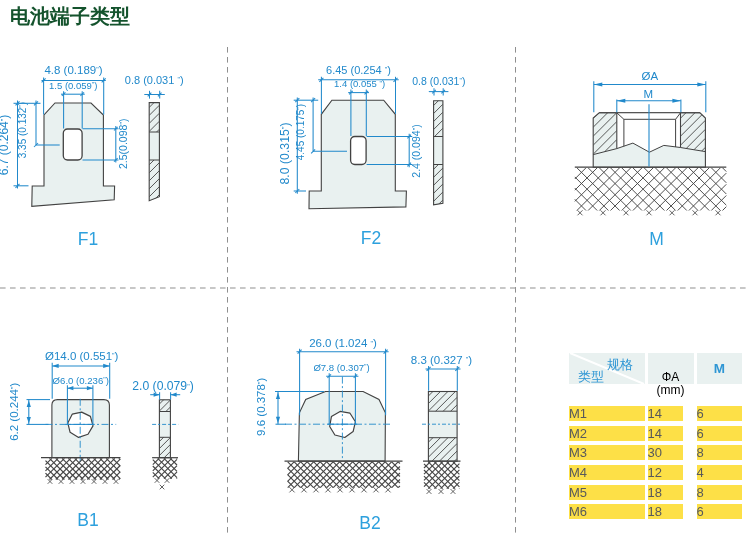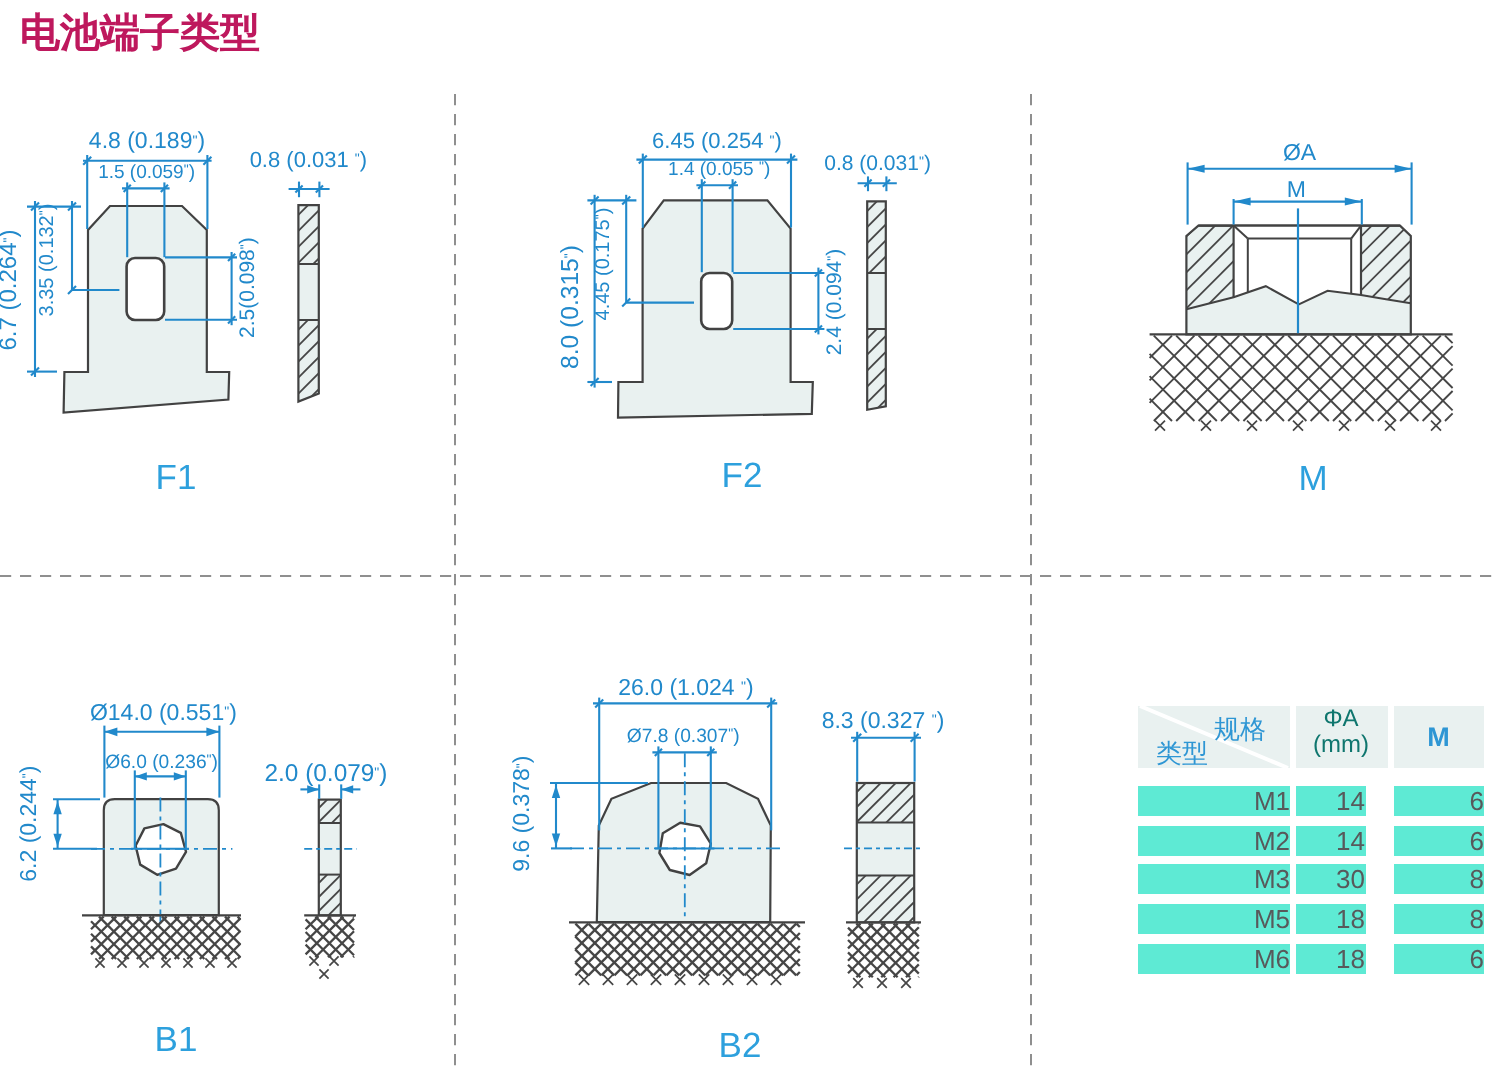--- a/index.html
+++ b/index.html
@@ -1,30 +1,30 @@
 <!DOCTYPE html>
 <html><head>
 <meta charset="utf-8">
 <style>
 html,body { margin:0; padding:0; background:#ffffff; }
 body { width:746px; height:534px; position:relative; overflow:hidden;
   font-family:"Liberation Sans", sans-serif; }
 #title { position:absolute; left:10px; top:3px; font-size:20px; font-weight:bold;
-  color:#be185d;  }
+  color:#14532d;  }
 #diagram { position:absolute; left:0; top:0; }
 #spec { position:absolute; left:569px; top:353px; width:173px; font-family:"Liberation Sans", sans-serif; }
-#spec .thead { position:relative; height:37px; margin-bottom:3px; }
+#spec .thead { position:relative; height:37px; margin-bottom:16px; }
 #spec .thead .h1 { position:absolute; left:0; top:0; width:76px; height:31.4px; background:#e9f1f0; }
 #spec .thead .h2 { position:absolute; left:78.5px; top:0; width:46px; height:31.4px; background:#e9f1f0;
-  color:#0f766e; font-size:12px; text-align:center; line-height:13.2px; padding-top:0; box-sizing:border-box;}
+  color:#000000; font-size:12px; text-align:center; line-height:13.2px; padding-top:18px; box-sizing:border-box;}
 #spec .thead .h3 { position:absolute; left:127.5px; top:0; width:45.5px; height:31.4px; background:#e9f1f0;
   color:#2e96d4; font-size:13.5px; font-weight:bold; text-align:center; line-height:31.4px; }
 #spec .thead .hg { position:absolute; color:#2e96d4; font-size:13px; }
 #spec .trow { position:relative; height:15px; margin-bottom:4.65px; color:#58595b; font-size:13px; line-height:15px; }
-#spec .trow div { position:absolute; top:0; height:15px; background:#5eead4; text-align:right; }
+#spec .trow div { position:absolute; top:0; height:15px; background:#fde047; text-align:left; }
 #spec .c1 { left:0; width:76px; }
 #spec .c2 { left:78.5px; width:35px; }
 #spec .c3 { left:127.5px; width:45.5px; }
 </style>
 </head>
 <body>
 
 <div id="title">电池端子类型</div>
 
 <svg id="diagram" width="746" height="534" viewBox="0 0 746 534">
@@ -577,20 +577,25 @@
       <div class="c2">14</div>
       <div class="c3">6</div>
     </div>
 
 <div class="trow">
       <div class="c1">M3</div>
       <div class="c2">30</div>
       <div class="c3">8</div>
     </div>
 
+<div class="trow">
+      <div class="c1">M4</div>
+      <div class="c2">12</div>
+      <div class="c3">4</div>
+    </div>
 
 <div class="trow">
       <div class="c1">M5</div>
       <div class="c2">18</div>
       <div class="c3">8</div>
     </div>
 
 <div class="trow">
       <div class="c1">M6</div>
       <div class="c2">18</div>

